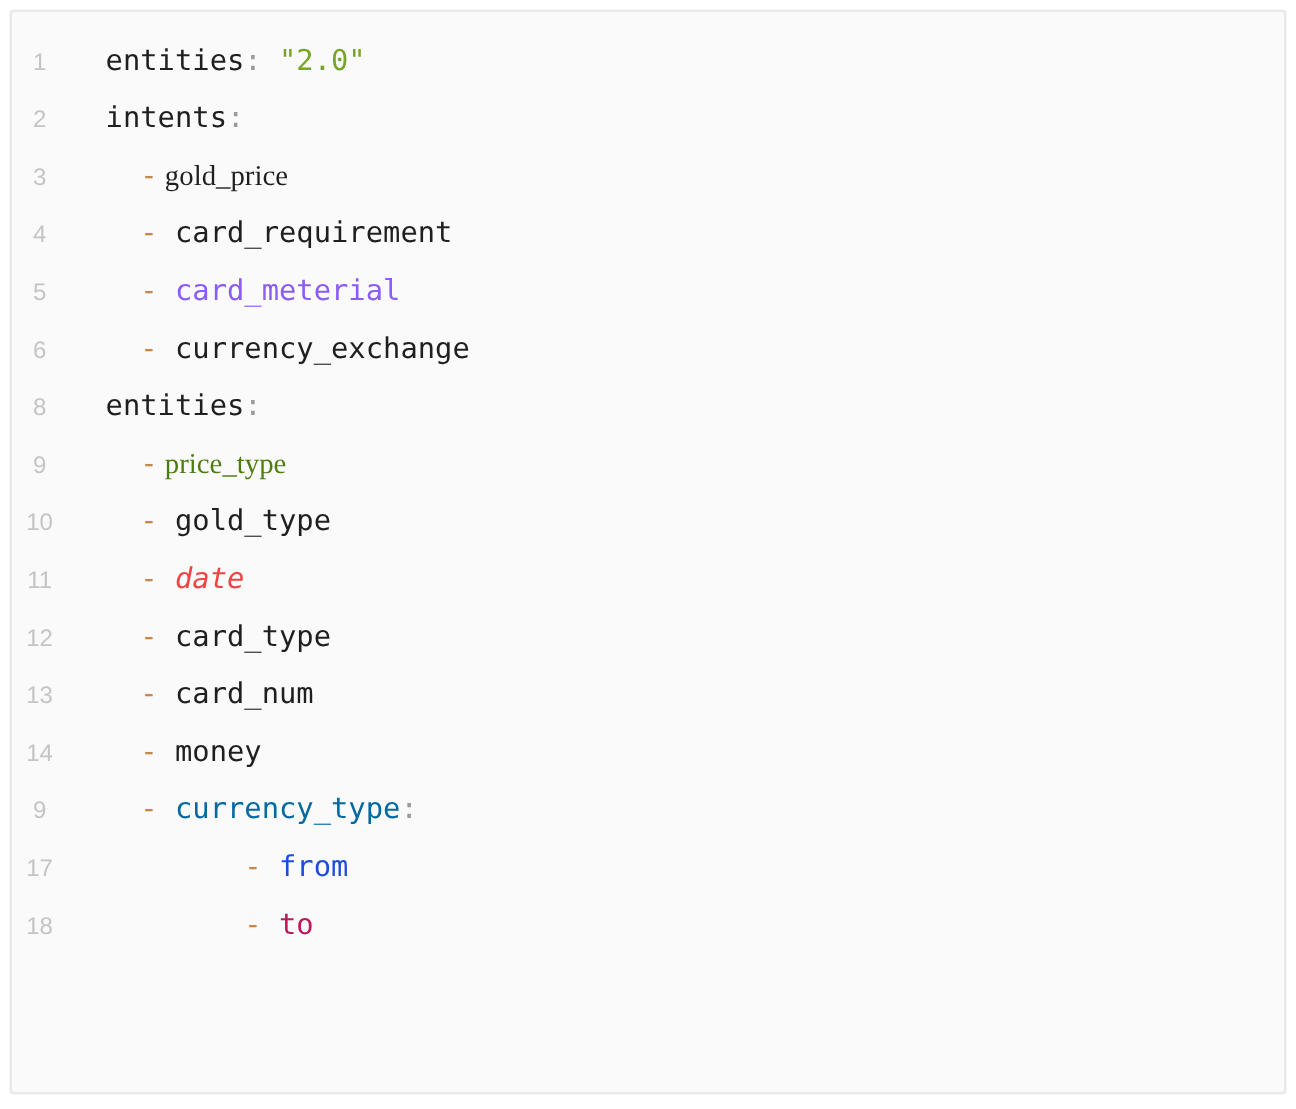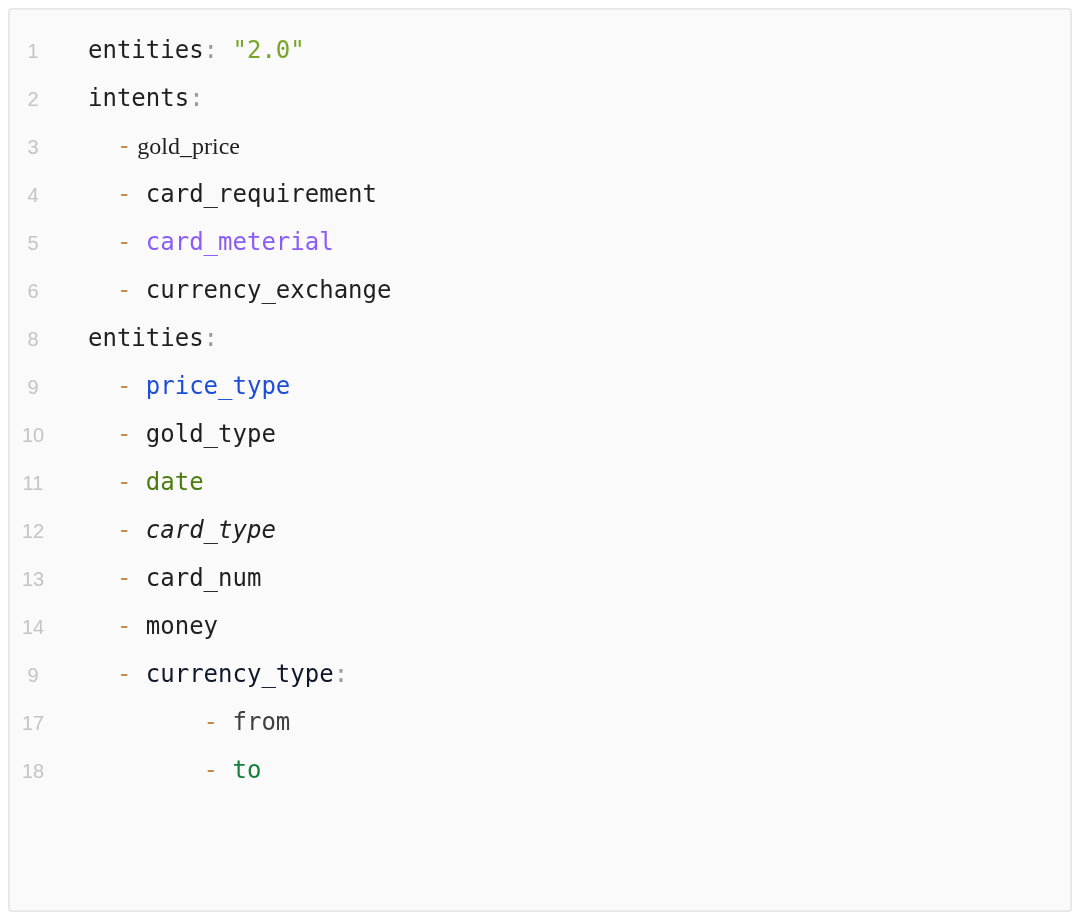--- a/index.html
+++ b/index.html
@@ -58,24 +58,24 @@
 <div class="page">
   <div class="code-card">
     <div>
         <div class="code-line"><span class="line-number">1</span><span class="line-content"><span style="color: rgb(31, 31, 31);">entities</span><span style="color: rgb(155, 155, 155);">:</span><span style="color: rgb(31, 31, 31);"> </span><span style="color: rgb(120, 165, 40);">"2.0"</span></span></div>
         <div class="code-line"><span class="line-number">2</span><span class="line-content"><span style="color: rgb(31, 31, 31); margin-top: 36px;">intents</span><span style="color: rgb(155, 155, 155);">:</span></span></div>
         <div class="code-line"><span class="line-number">3</span><span class="line-content"><span style="color: rgb(31, 31, 31);">  </span><span style="color: rgb(197, 135, 74);">-</span><span style="color: rgb(31, 31, 31); font-family: Liberation Serif, serif;"> gold_price</span></span></div>
         <div class="code-line"><span class="line-number">4</span><span class="line-content"><span style="color: rgb(31, 31, 31);">  </span><span style="color: rgb(197, 135, 74);">-</span><span style="color: rgb(31, 31, 31);"> card_requirement</span></span></div>
         <div class="code-line"><span class="line-number">5</span><span class="line-content"><span style="color: rgb(31, 31, 31);">  </span><span style="color: rgb(197, 135, 74);">-</span><span style="color: #8b5cf6;"> card_meterial</span></span></div>
         <div class="code-line"><span class="line-number">6</span><span class="line-content"><span style="color: rgb(31, 31, 31);">  </span><span style="color: rgb(197, 135, 74);">-</span><span style="color: rgb(31, 31, 31); margin-top: 20px;"> currency_exchange</span></span></div>
         <div class="code-line"><span class="line-number">8</span><span class="line-content"><span style="color: rgb(31, 31, 31);">entities</span><span style="color: rgb(155, 155, 155);">:</span></span></div>
-        <div class="code-line"><span class="line-number">9</span><span class="line-content"><span style="color: rgb(31, 31, 31);">  </span><span style="color: rgb(197, 135, 74);">-</span><span style="color: #1d4ed8;"> price_type</span></span></div>
+        <div class="code-line"><span class="line-number">9</span><span class="line-content"><span style="color: rgb(31, 31, 31);">  </span><span style="color: rgb(197, 135, 74);">-</span><span style="color: #4d7c0f; font-family: Liberation Serif, serif;"> price_type</span></span></div>
         <div class="code-line"><span class="line-number">10</span><span class="line-content"><span style="color: rgb(31, 31, 31);">  </span><span style="color: rgb(197, 135, 74);">-</span><span style="color: rgb(31, 31, 31); text-align: right;"> gold_type</span></span></div>
-        <div class="code-line"><span class="line-number">11</span><span class="line-content"><span style="color: rgb(31, 31, 31);">  </span><span style="color: rgb(197, 135, 74);">-</span><span style="color: #4d7c0f;"> date</span></span></div>
-        <div class="code-line"><span class="line-number">12</span><span class="line-content"><span style="color: rgb(31, 31, 31);">  </span><span style="color: rgb(197, 135, 74);">-</span><span style="color: rgb(31, 31, 31); font-style: italic;"> card_type</span></span></div>
+        <div class="code-line"><span class="line-number">11</span><span class="line-content"><span style="color: rgb(31, 31, 31);">  </span><span style="color: rgb(197, 135, 74);">-</span><span style="color: #ef4444; font-style: italic;"> date</span></span></div>
+        <div class="code-line"><span class="line-number">12</span><span class="line-content"><span style="color: rgb(31, 31, 31);">  </span><span style="color: rgb(197, 135, 74);">-</span><span style="color: rgb(31, 31, 31);"> card_type</span></span></div>
         <div class="code-line"><span class="line-number">13</span><span class="line-content"><span style="color: rgb(31, 31, 31);">  </span><span style="color: rgb(197, 135, 74);">-</span><span style="color: rgb(31, 31, 31);"> card_num</span></span></div>
         <div class="code-line"><span class="line-number">14</span><span class="line-content"><span style="color: rgb(31, 31, 31);">  </span><span style="color: rgb(197, 135, 74);">-</span><span style="color: rgb(31, 31, 31);"> money</span></span></div>
-        <div class="code-line"><span class="line-number">9</span><span class="line-content"><span style="color: rgb(31, 31, 31);">  </span><span style="color: rgb(197, 135, 74);">-</span><span style="color: rgb(31, 31, 31);"> </span><span style="color: #0f172a;">currency_type</span><span style="color: rgb(155, 155, 155);">:</span></span></div>
-        <div class="code-line"><span class="line-number">17</span><span class="line-content"><span style="color: rgb(31, 31, 31);">        </span><span style="color: rgb(197, 135, 74);">-</span><span style="color: rgb(31, 31, 31);"> </span><span style="color: #404040; margin-top: 40px;">from</span></span></div>
-        <div class="code-line"><span class="line-number">18</span><span class="line-content"><span style="color: rgb(31, 31, 31);">        </span><span style="color: rgb(197, 135, 74);">-</span><span style="color: #15803d;"> to</span></span></div>
+        <div class="code-line"><span class="line-number">9</span><span class="line-content"><span style="color: rgb(31, 31, 31);">  </span><span style="color: rgb(197, 135, 74);">-</span><span style="color: rgb(31, 31, 31);"> </span><span style="color: #0369a1;">currency_type</span><span style="color: rgb(155, 155, 155);">:</span></span></div>
+        <div class="code-line"><span class="line-number">17</span><span class="line-content"><span style="color: rgb(31, 31, 31);">        </span><span style="color: rgb(197, 135, 74);">-</span><span style="color: rgb(31, 31, 31);"> </span><span style="color: #1d4ed8; margin-top: 40px;">from</span></span></div>
+        <div class="code-line"><span class="line-number">18</span><span class="line-content"><span style="color: rgb(31, 31, 31);">        </span><span style="color: rgb(197, 135, 74);">-</span><span style="color: #be185d;"> to</span></span></div>
       </div>
   </div>
 </div>
 
 </body></html>

